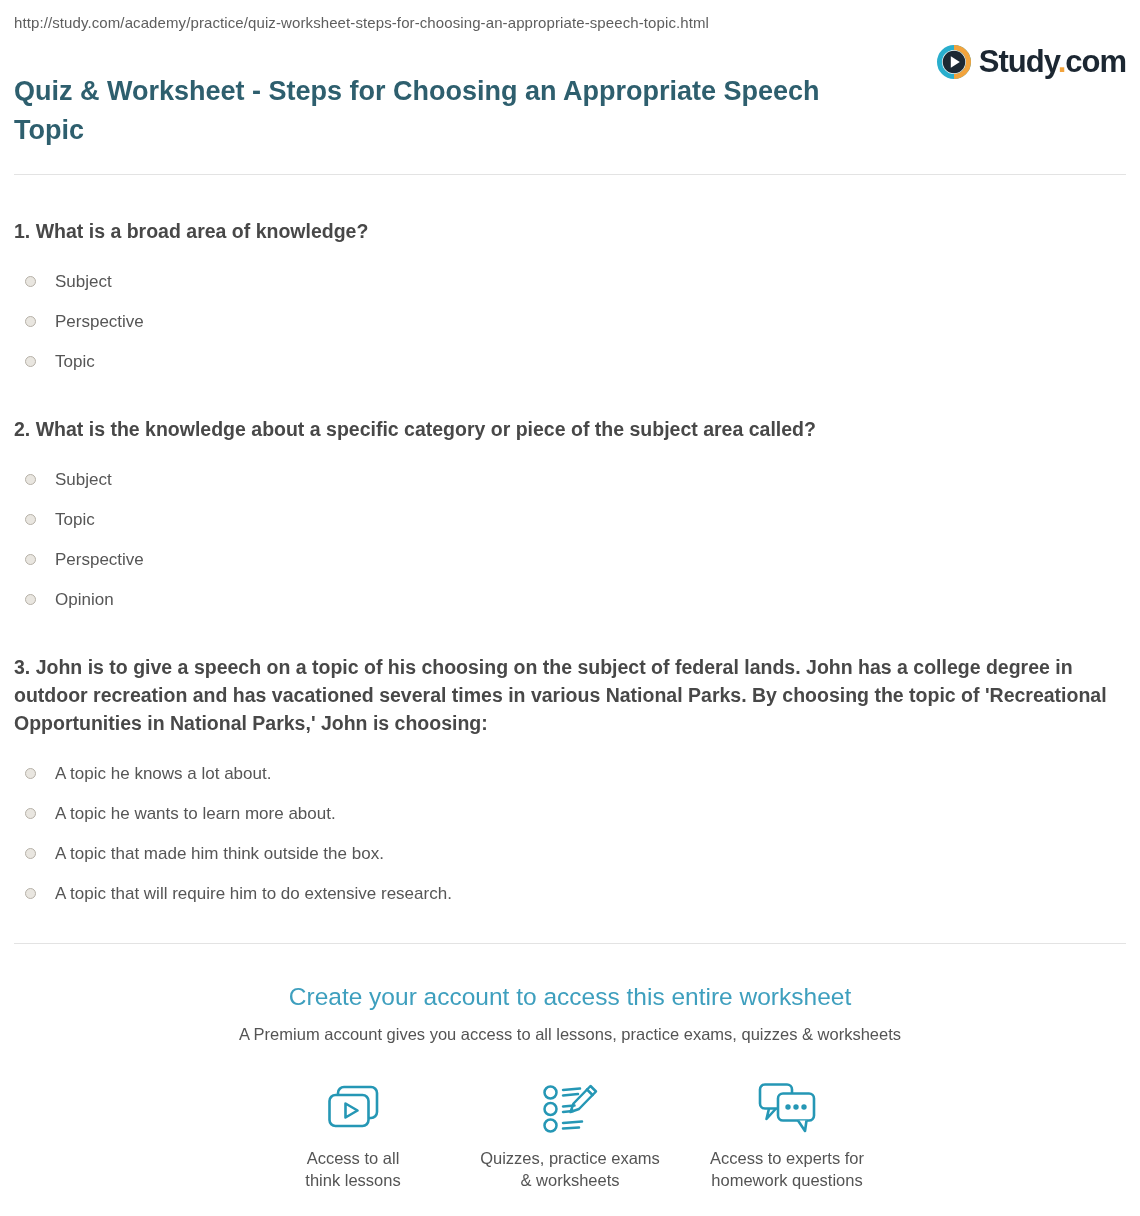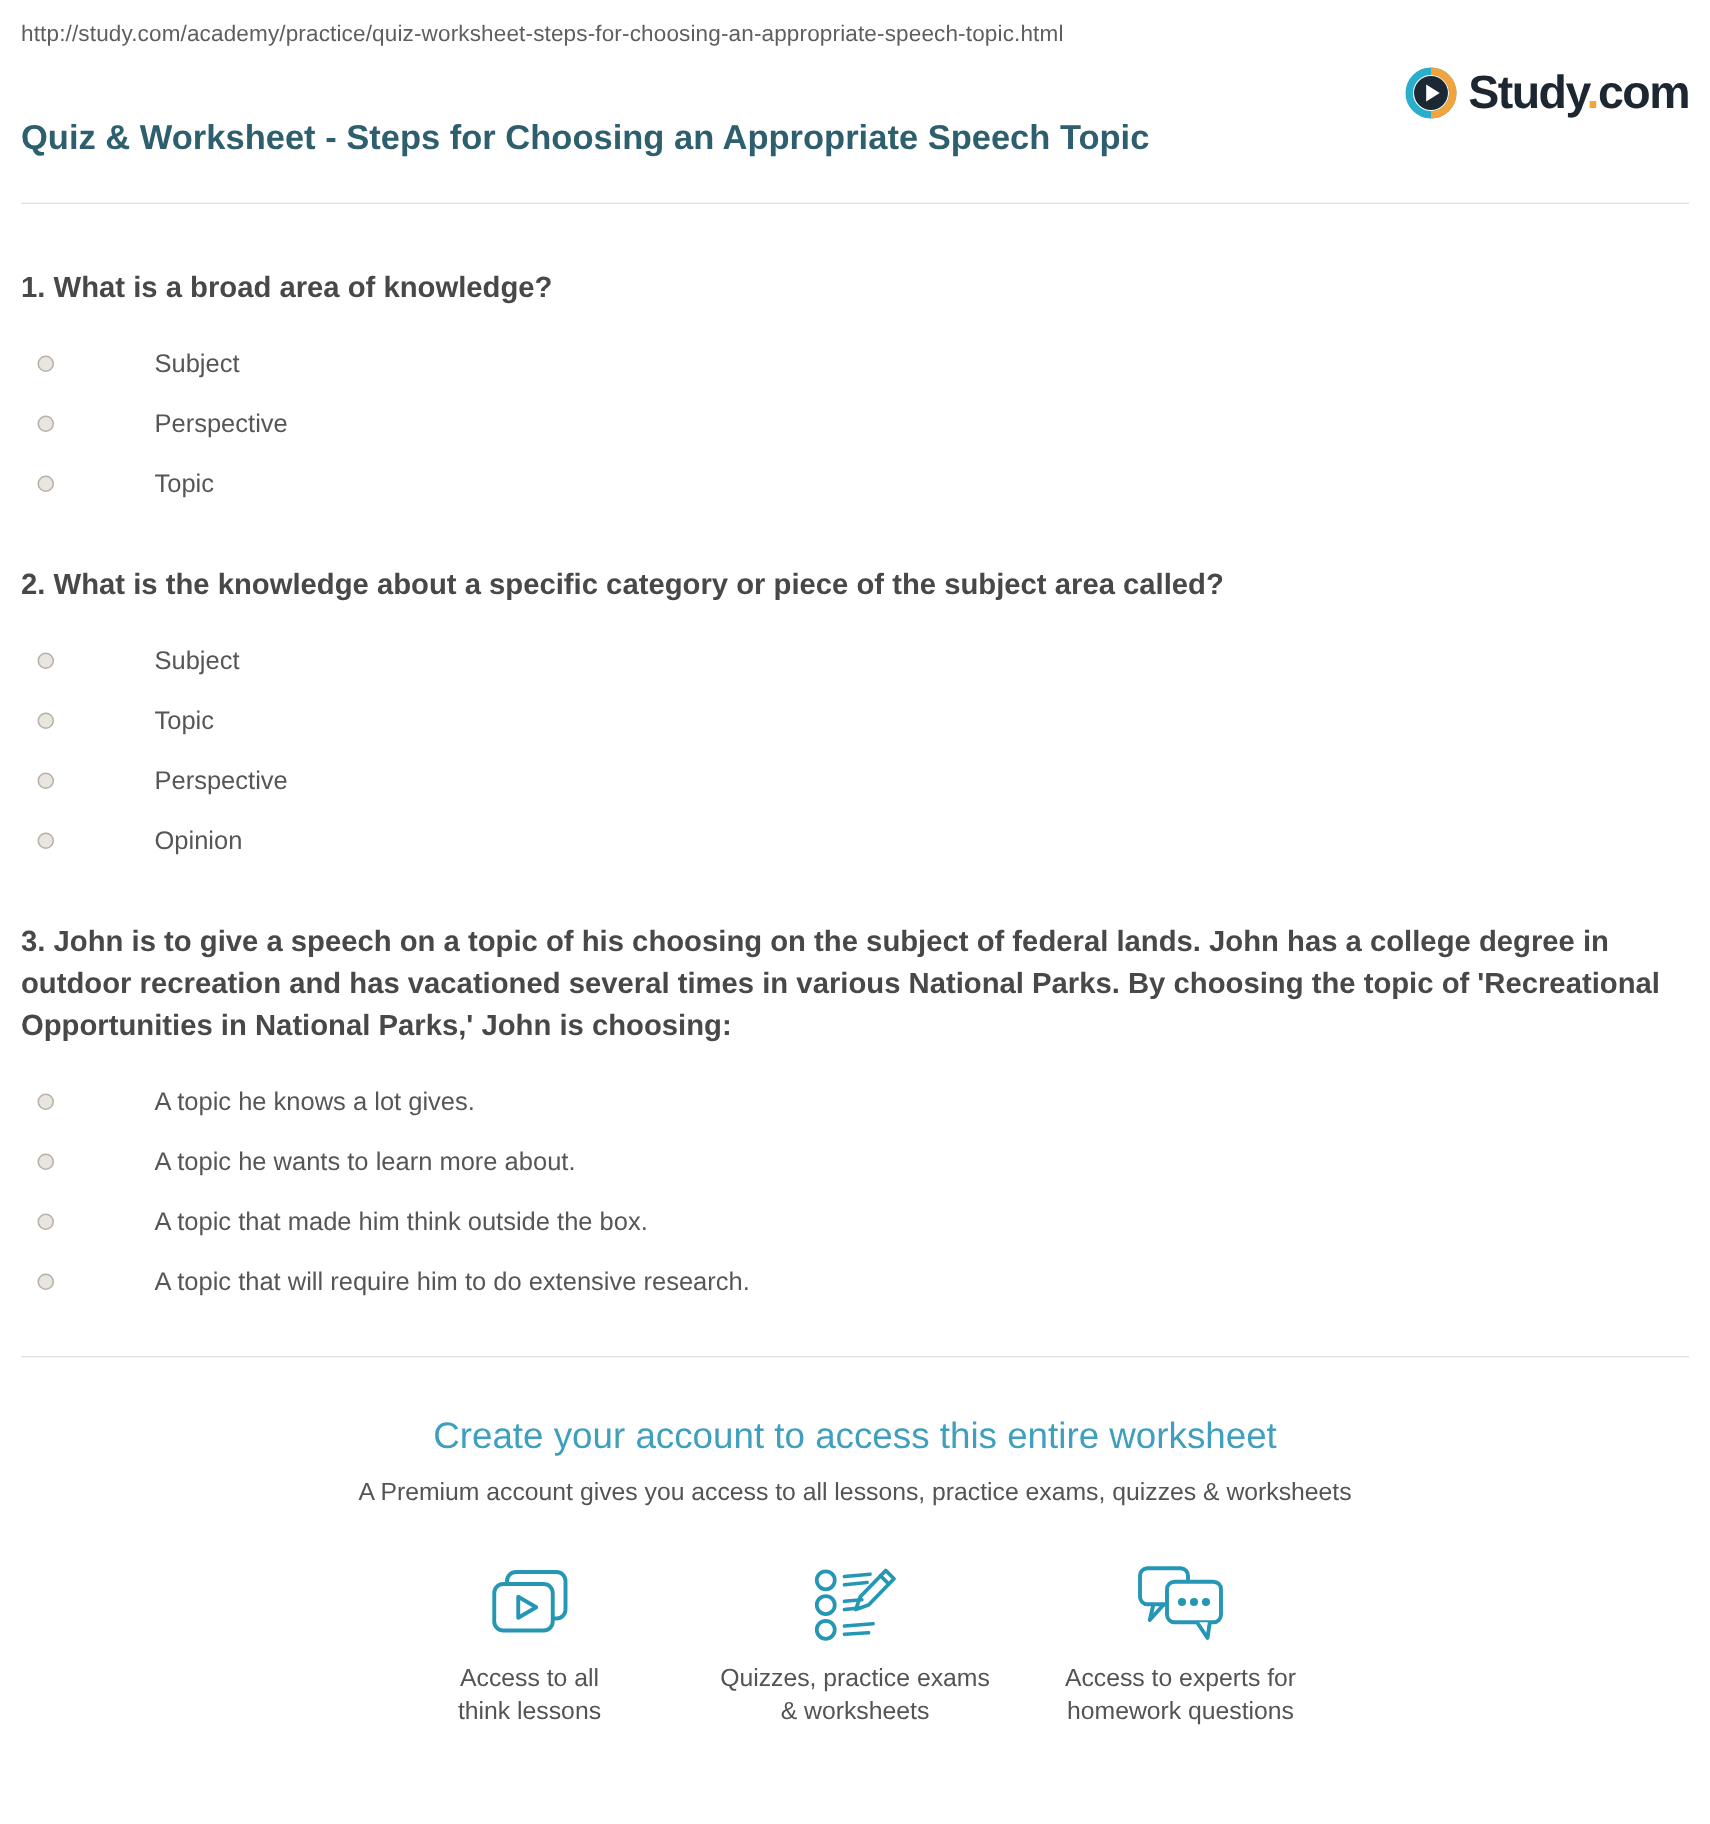--- a/index.html
+++ b/index.html
@@ -37,21 +37,21 @@
     font-weight: 600;
     color: #1c2732;
     letter-spacing: -1px;
     line-height: 36px;
   }
   .logo-text .dot { color: #f2a33c; }
 
   
   .main { padding: 0 14px; }
   .page-title {
-    font-size: 23px;
+    font-size: 27px;
     font-weight: 700;
     color: #2e5f6e;
     line-height: 39px;
     margin: 14px 0 24px 0;
     max-width: 830px;
   }
   hr.divider {
     border: none;
     border-top: 1px solid #e3e3e3;
     margin: 0;
@@ -65,21 +65,20 @@
     color: #484848;
     margin: 0;
     max-width: 1105px;
   }
   .option {
     display: flex;
     align-items: center;
     margin: 17px 0 0 11px;
     height: 23px;
     cursor: pointer;
-    gap: 48px;
   }
   .option.first { margin-top: 25px; }
   .radio {
     width: 11px;
     height: 11px;
     border-radius: 50%;
     border: 1px solid #b6b1a8;
     background: #e9e6e0;
     flex: 0 0 auto;
     margin-right: 19px;
@@ -185,21 +184,21 @@
     <div class="option">
       <span class="radio"></span>
       <span class="option-label">Opinion</span>
     </div>
   </div>
 
   <div class="question">
     <p class="q-prompt">3. John is to give a speech on a topic of his choosing on the subject of federal lands. John has a college degree in outdoor recreation and has vacationed several times in various National Parks. By choosing the topic of 'Recreational Opportunities in National Parks,' John is choosing:</p>
     <div class="option first">
       <span class="radio"></span>
-      <span class="option-label">A topic he knows a lot gives.</span>
+      <span class="option-label">A topic he knows a lot about.</span>
     </div>
     <div class="option">
       <span class="radio"></span>
       <span class="option-label">A topic he wants to learn more about.</span>
     </div>
     <div class="option">
       <span class="radio"></span>
       <span class="option-label">A topic that made him think outside the box.</span>
     </div>
     <div class="option">

